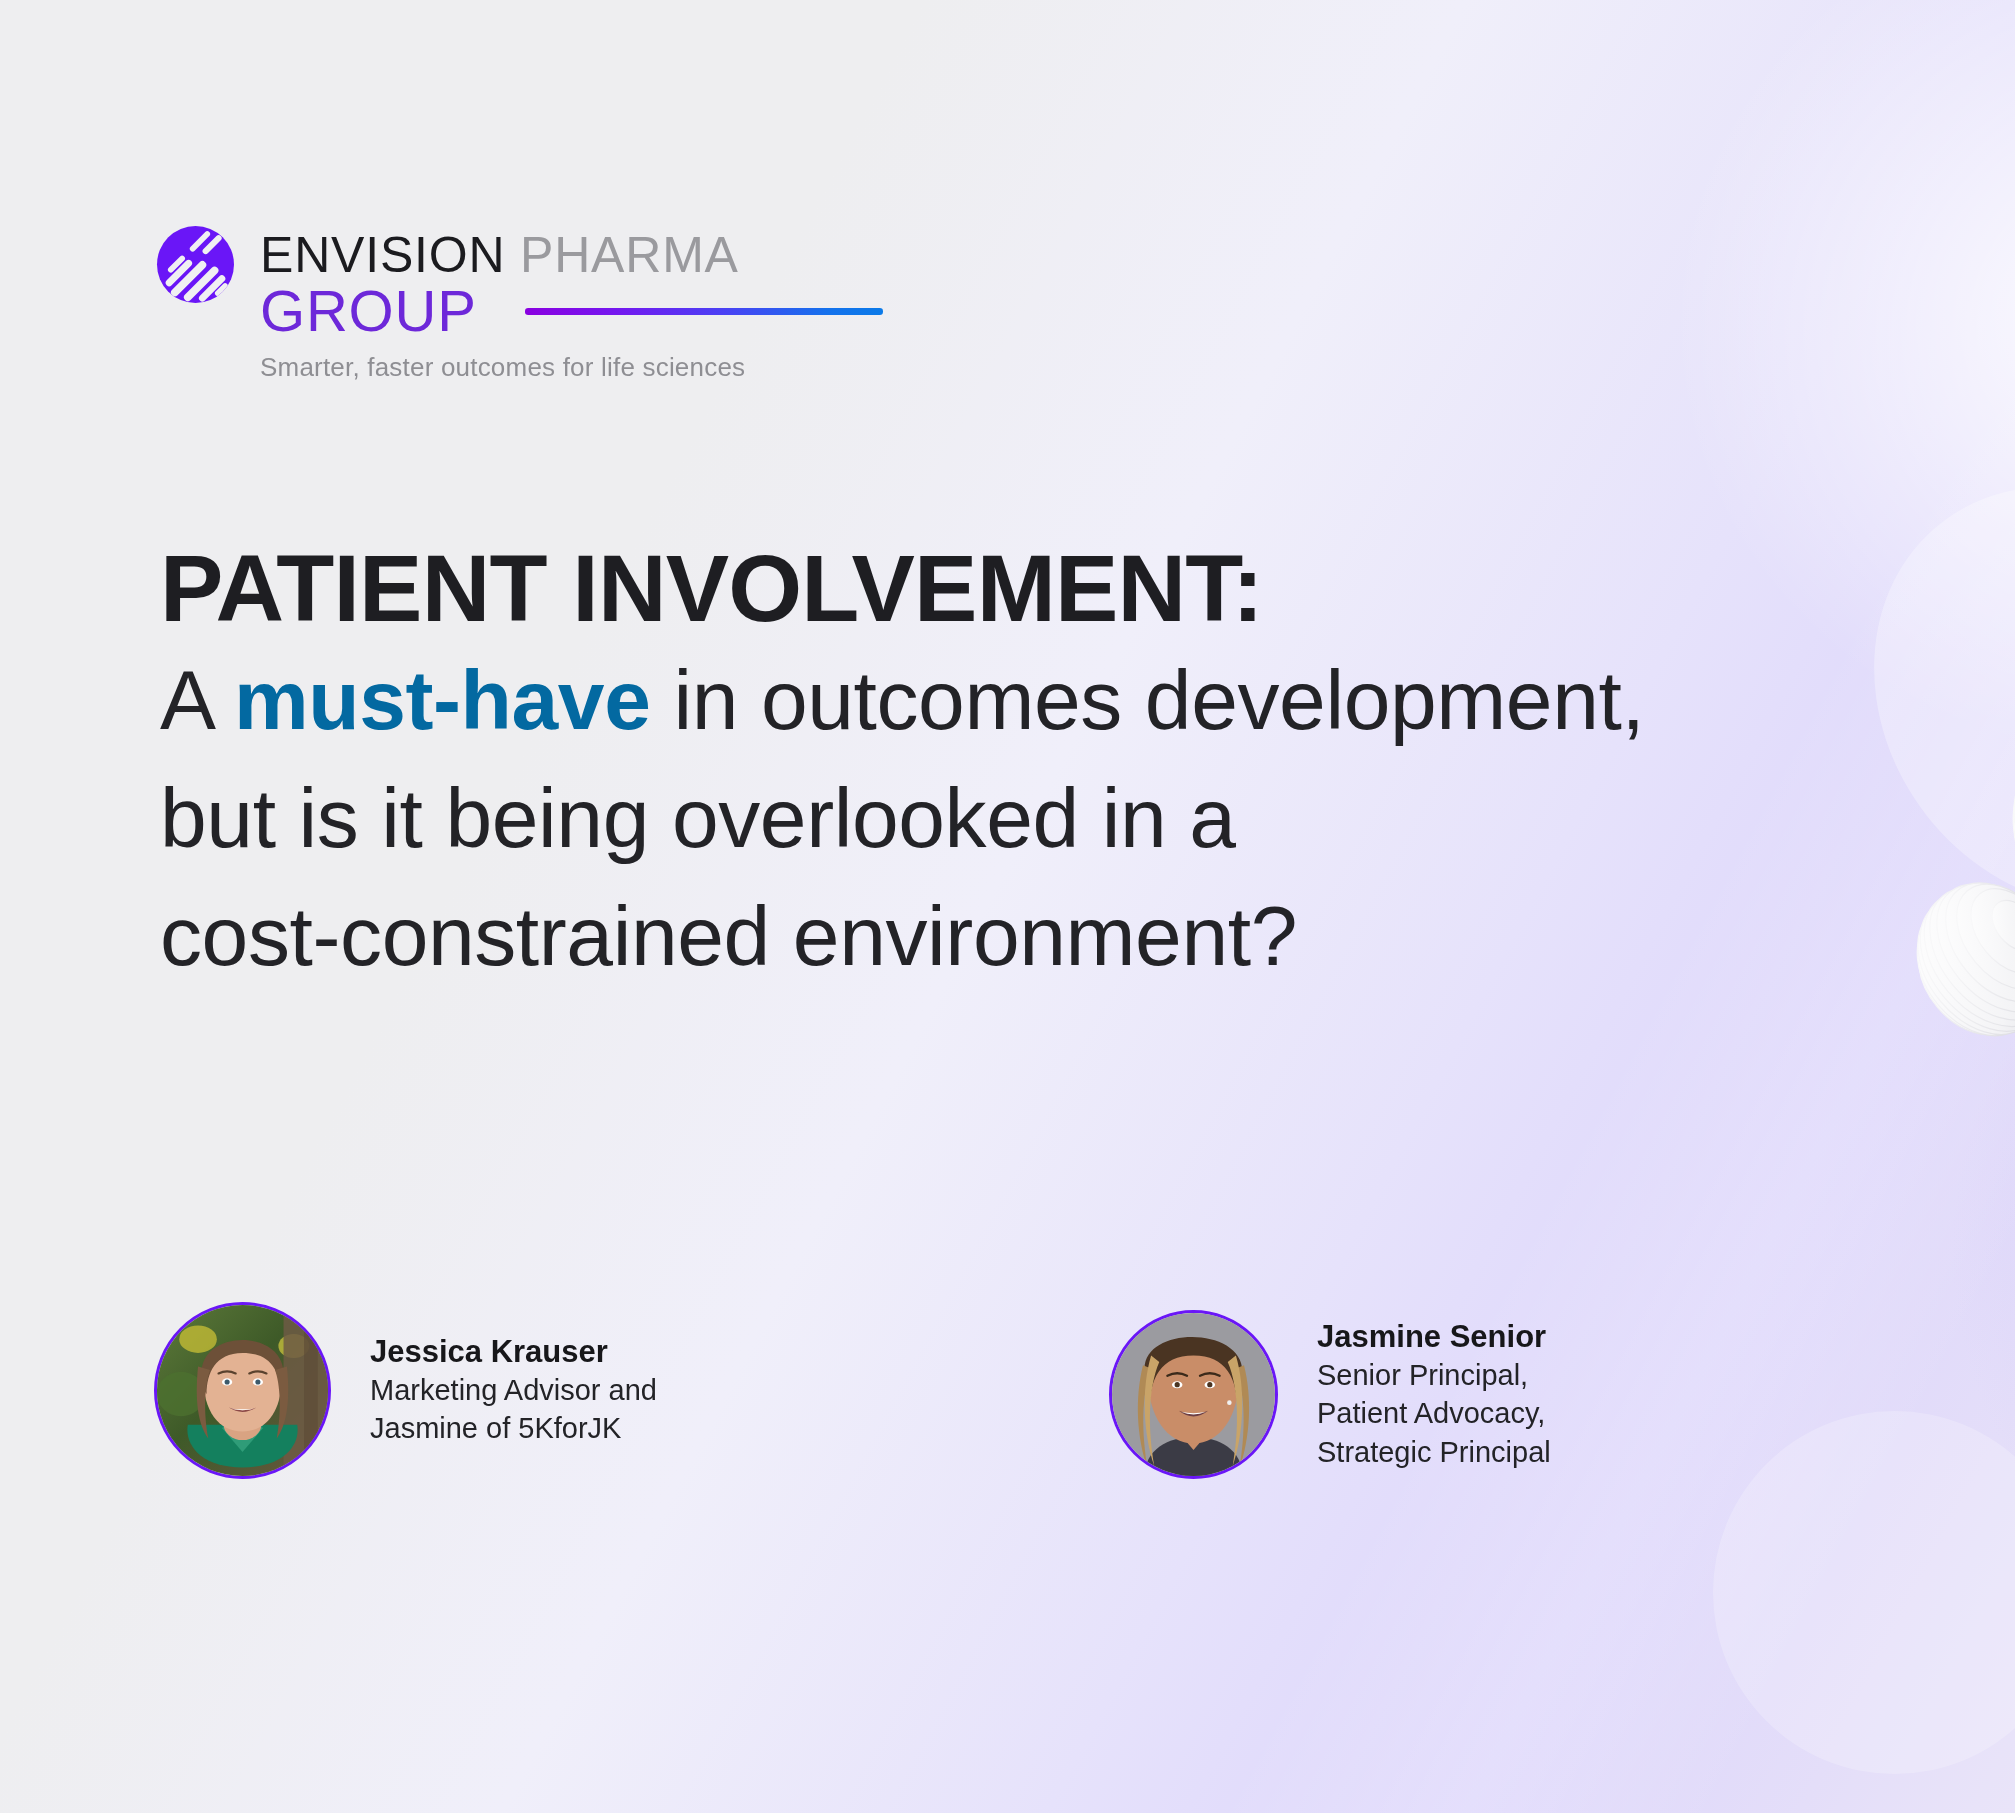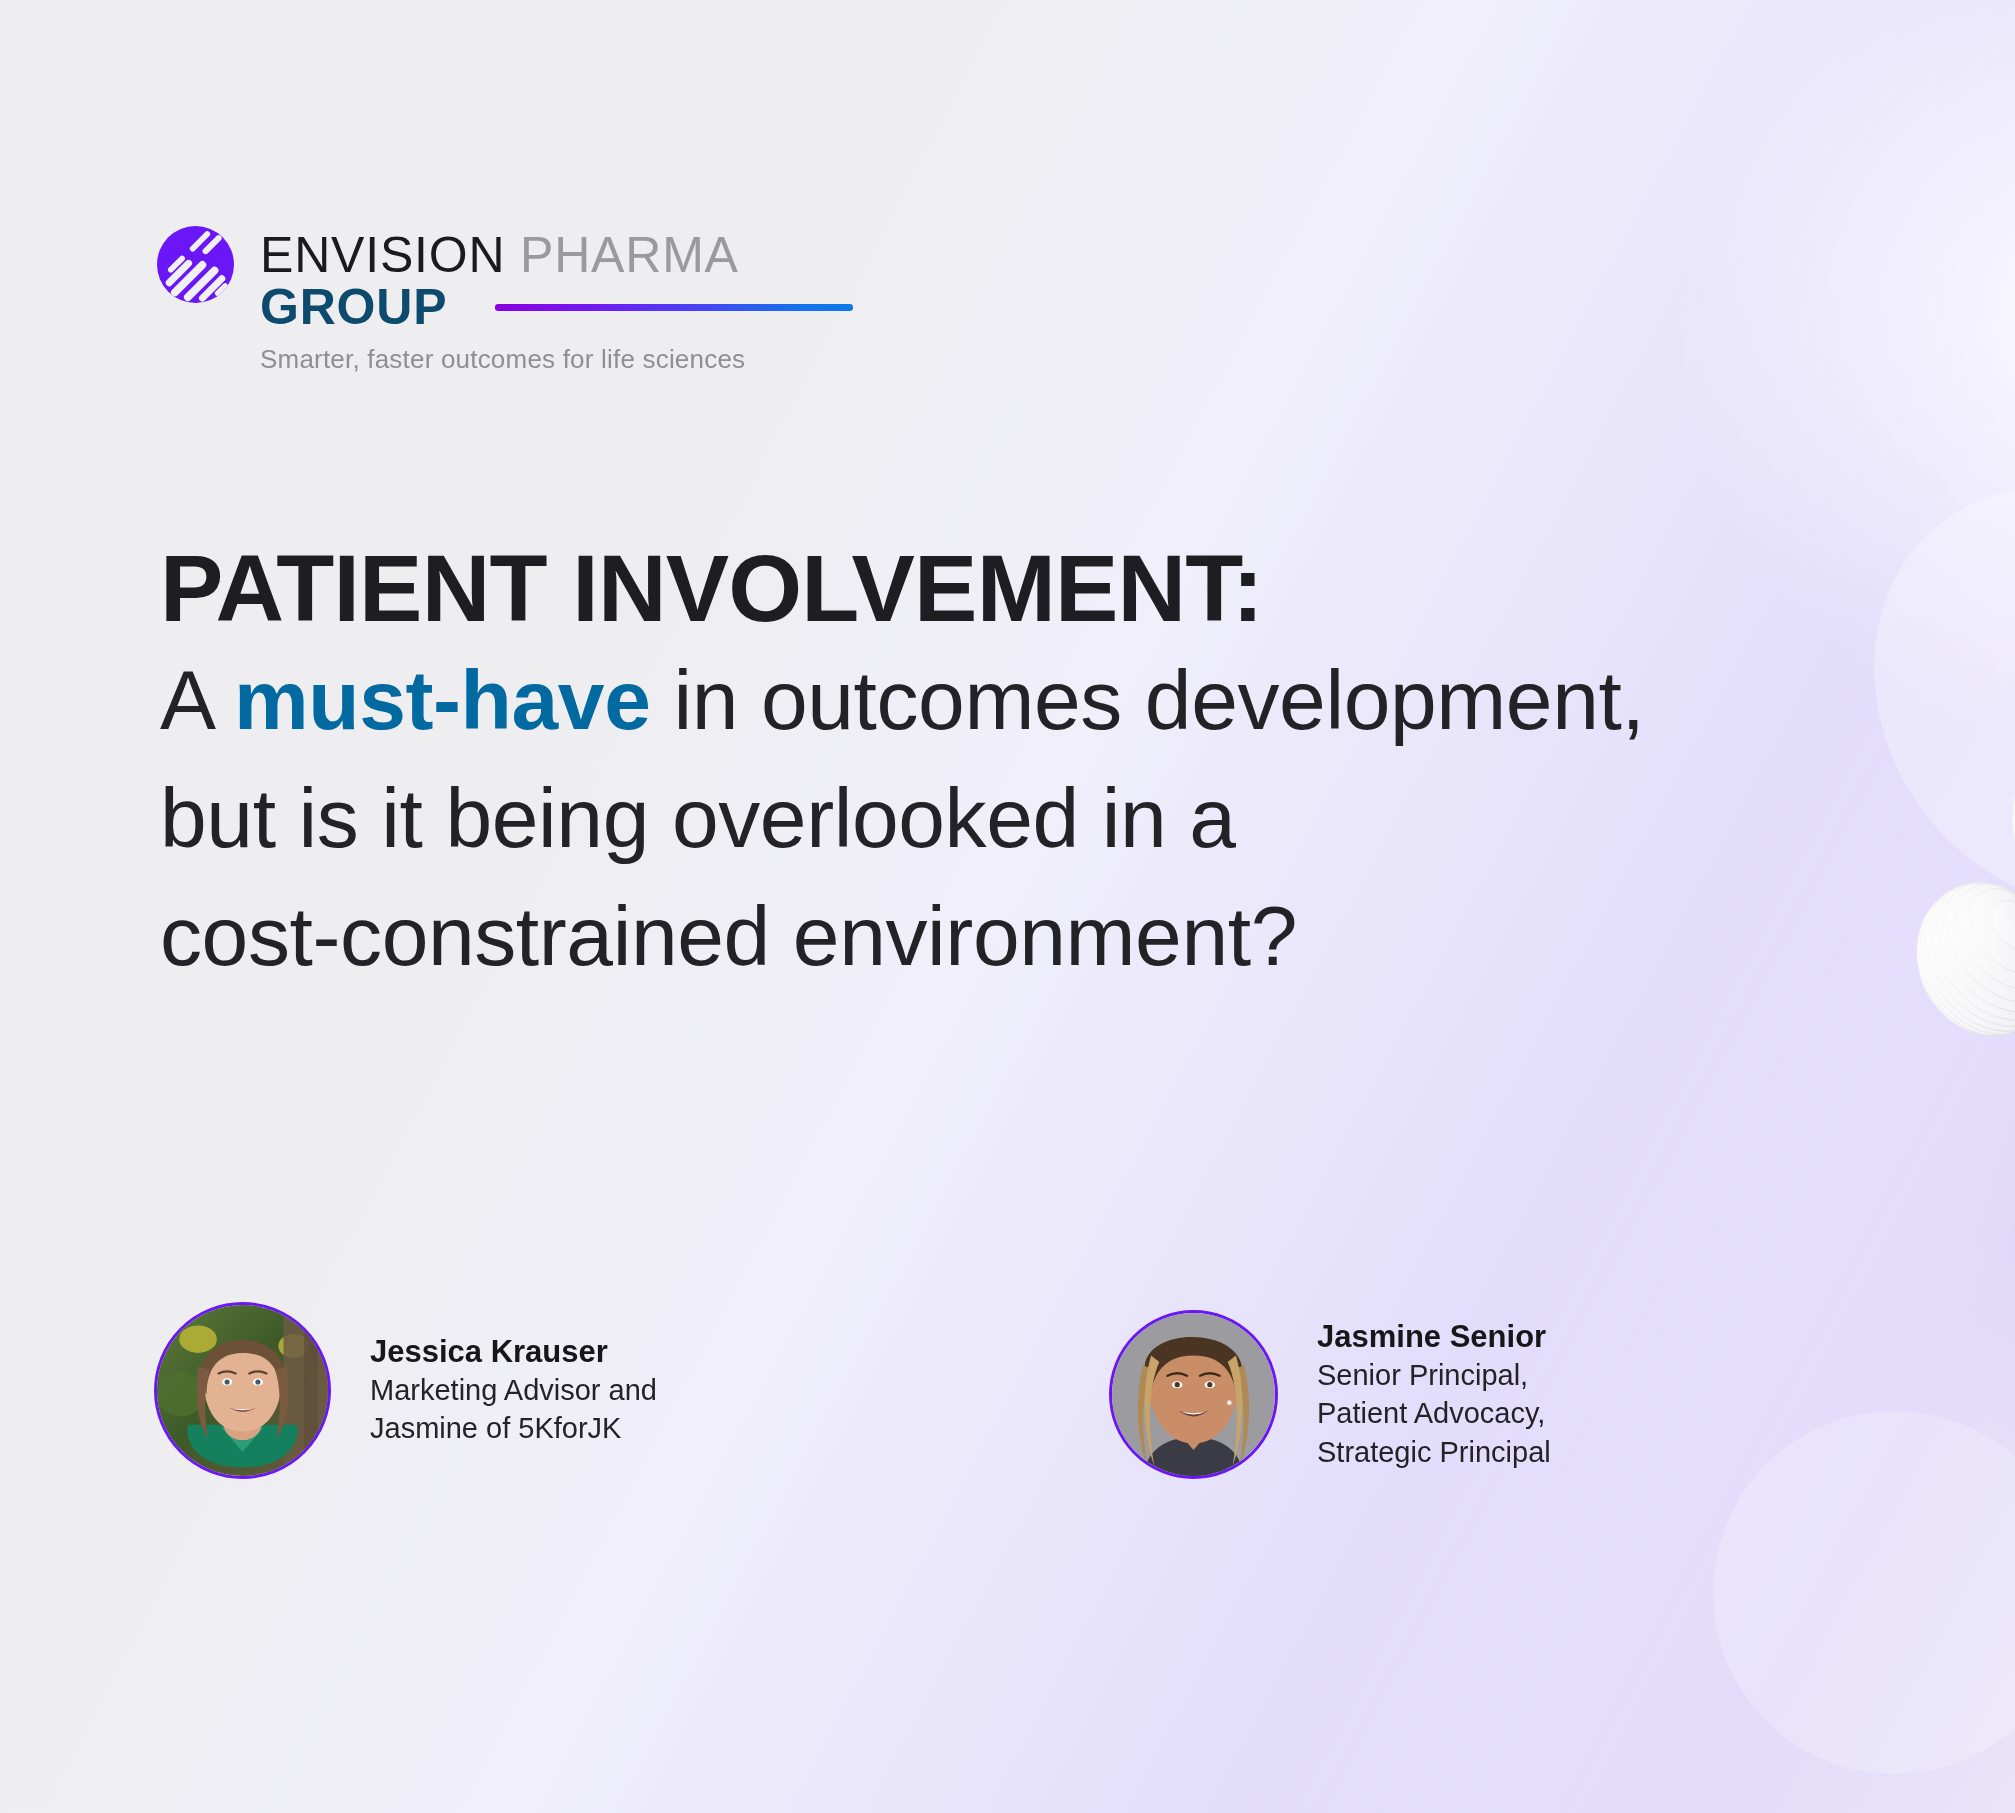--- a/index.html
+++ b/index.html
@@ -59,22 +59,22 @@
   }
   .logo-mark svg{ display:block; }
   .logo-text{ position:absolute; left:103px; top:12px; }
   .logo-line1{
     font-size:50px; font-weight:400; letter-spacing:0.8px; line-height:1.0;
     white-space:nowrap; color:#1b1b1f;
   }
   .logo-line1 .pharma{ color:#9a9a9e; }
   .logo-row2{ display:flex; align-items:center; margin-top:2.4px; }
   .logo-group{
-    font-size:50px; font-weight:700; letter-spacing:0.8px; line-height:1.0;
-    color:#0c4a6e;
+    font-size:58px; font-weight:400; letter-spacing:0.8px; line-height:1.0;
+    color:#6d28d9;
   }
   .logo-bar{
     width:358px; height:6.4px; margin-left:48px; border-radius:3.2px;
     background:linear-gradient(90deg,#8a00e0 0%,#7517ef 25%,#4b40f4 55%,#1472ec 85%,#0b7ae8 100%);
   }
   .logo-tag{
     margin-top:12px; font-size:26px; color:#8e8e93; letter-spacing:0.2px; white-space:nowrap;
   }
 
   

